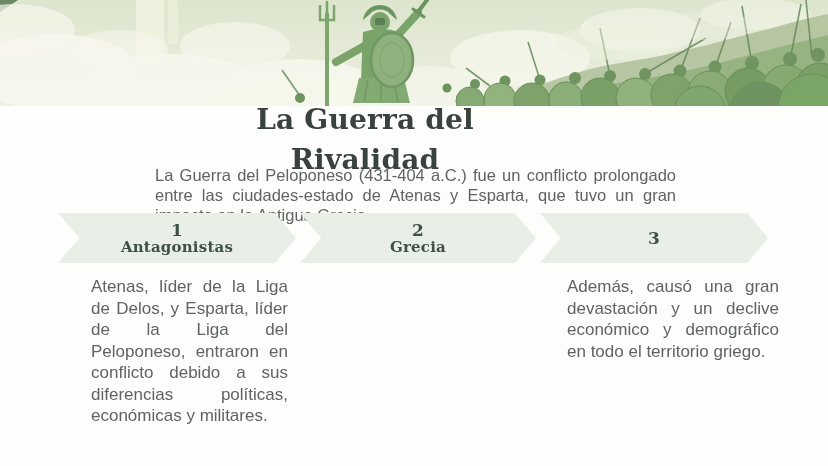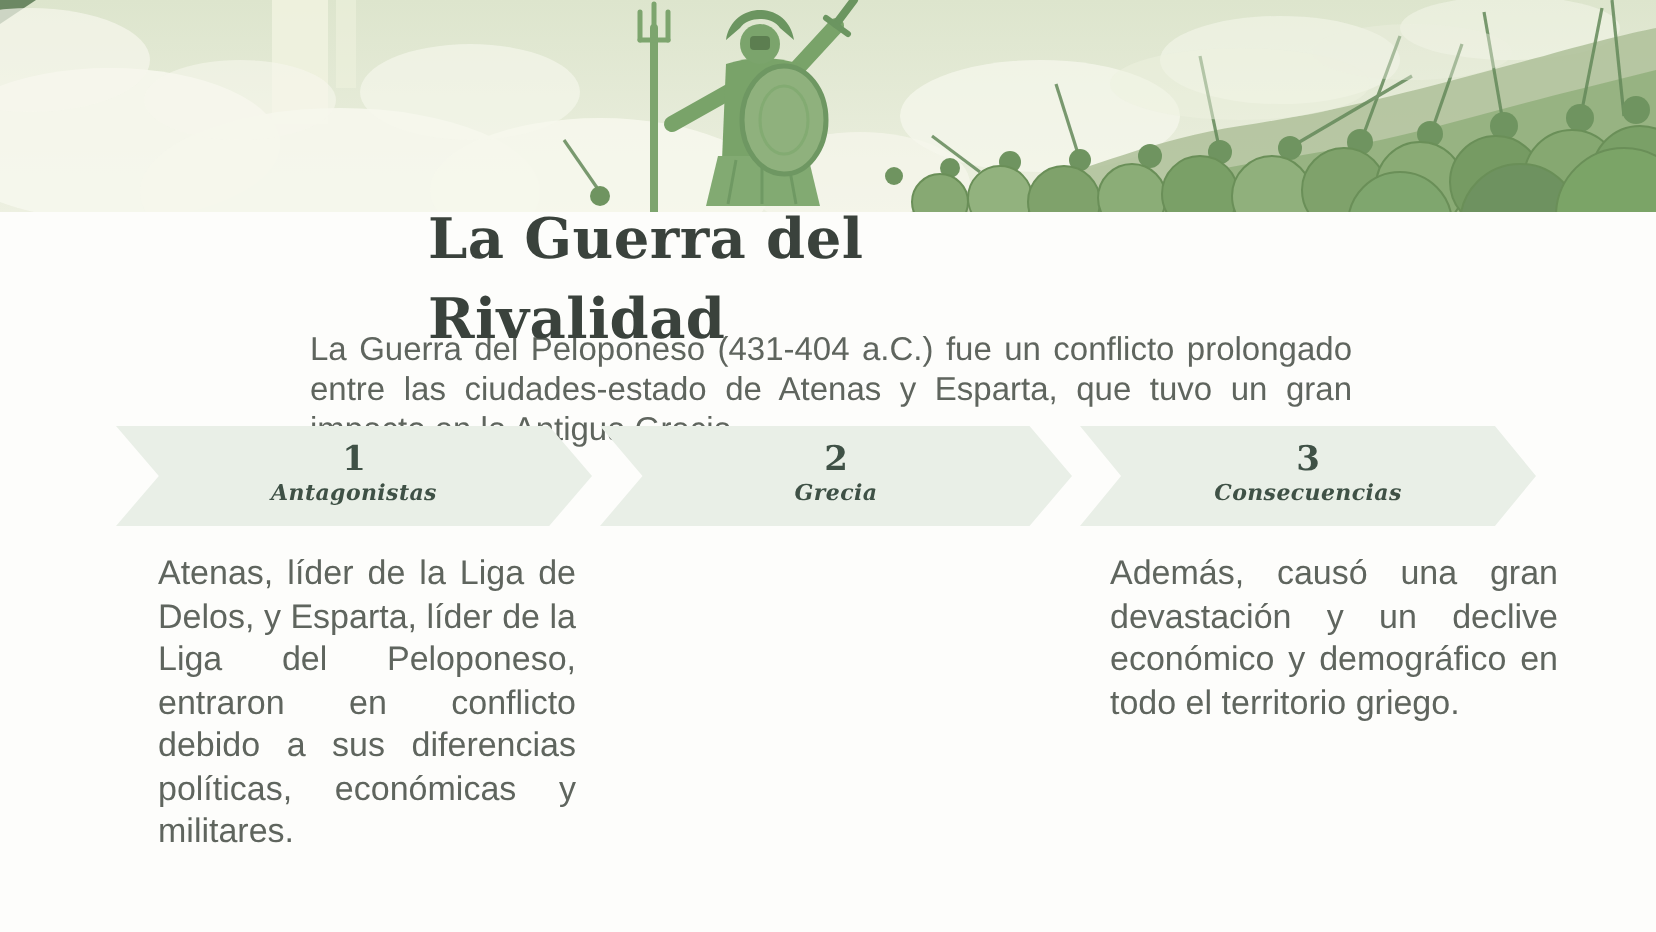--- a/index.html
+++ b/index.html
@@ -13,21 +13,21 @@
   
   .hero{
     position:absolute;left:0;top:0;width:828px;height:106px;
     overflow:hidden;
   }
   .hero svg{display:block;}
 
   
   .title{
     position:absolute;left:214px;top:100px;width:302px;
-    z-index:3;
+    text-align:center;z-index:3;
     font-family:"DejaVu Serif","Liberation Serif",serif;
     font-weight:bold;color:var(--title-color,#3a423c);
     font-size:28px;line-height:40px;letter-spacing:.2px;
   }
 
   
   .intro{
     position:absolute;left:155px;top:148px;width:521px;z-index:2;
     font-size:16.5px;line-height:20px;color:var(--body-text,#5f655e);
     text-align:justify;
@@ -37,32 +37,32 @@
   .chevrons{position:absolute;left:0;top:213px;width:828px;height:50px;z-index:2;}
   .chev{
     position:absolute;top:0;height:50px;
     background:var(--chevron-fill,#e9efe7);
     clip-path:polygon(0 0,91% 0,100% 50%,91% 100%,0 100%,9% 50%);
     display:flex;flex-direction:column;align-items:center;justify-content:center;
     font-family:"DejaVu Serif","Liberation Serif",serif;
     color:var(--label-color,#3f5146);
   }
   .chev .num{font-weight:bold;font-size:17px;line-height:18px;}
-  .chev .lbl{font-weight:bold;font-size:11px;line-height:16px;letter-spacing:.2px;font-style:italic;}
+  .chev .lbl{font-weight:bold;font-size:15px;line-height:16px;letter-spacing:.2px;}
   .chev1{left:58px;width:238px;}
   .chev2{left:300px;width:236px;}
   .chev3{left:540px;width:228px;}
 
   
   .col{
     position:absolute;top:276px;z-index:2;
     font-size:17px;line-height:21.5px;color:var(--body-text,#5f655e);
     text-align:justify;
   }
-  .col p{margin:0 0 21px 4px;}
+  .col p{margin:0 0 21px 16px;}
   .col1{left:75px;width:213px;}
   .col2{left:298px;width:222px;}
   .col3{left:551px;width:228px;}
 </style>
 </head>
 <body>
 
 <div class="slide">
 
   <div class="hero">
@@ -193,21 +193,20 @@
     <div class="chev chev1">
       <span class="num">1</span>
       <span class="lbl">Antagonistas</span>
     </div>
     <div class="chev chev2">
       <span class="num">2</span>
       <span class="lbl">Grecia</span>
     </div>
     <div class="chev chev3">
       <span class="num">3</span>
-      <span class="lbl">Consecuencias</span>
     </div>
   </div>
 
   <div class="col col1">
     <p>Atenas, líder de la Liga de Delos, y Esparta, líder de la Liga del Peloponeso, entraron en conflicto debido a sus diferencias políticas, económicas y militares.</p>
   </div>
   <div class="col col3">
     <p>Además, causó una gran devastación y un declive económico y demográfico en todo el territorio griego.</p>
   </div>
 

